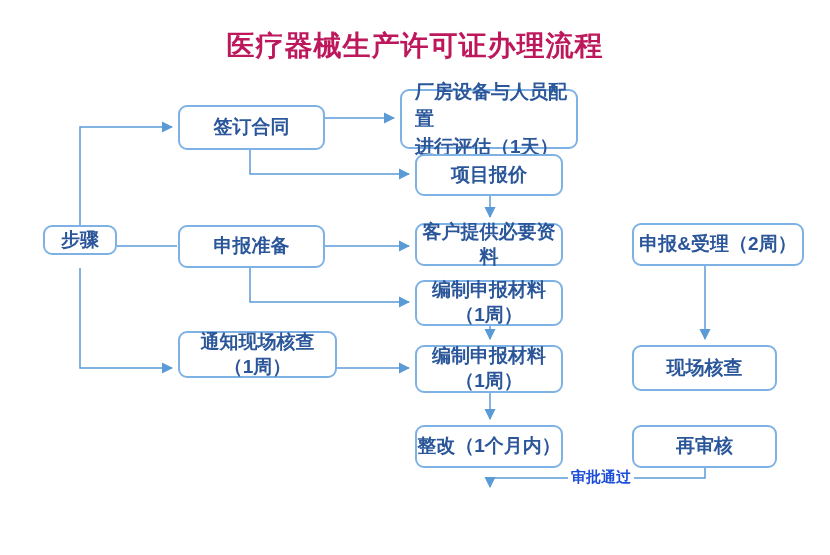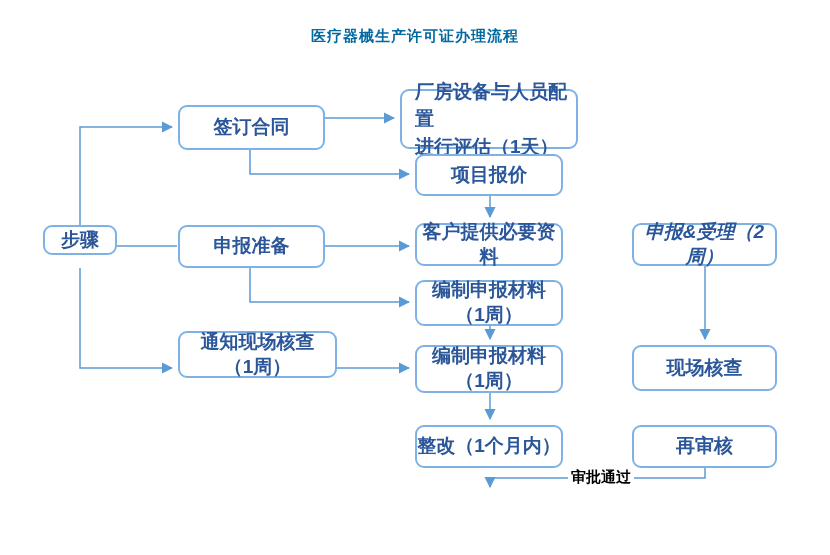--- a/index.html
+++ b/index.html
@@ -2,48 +2,48 @@
 <html><head>
 <meta charset="utf-8">
 <style>
   html,body{margin:0;padding:0;background:#fff;}
   .canvas{
     position:relative;width:830px;height:555px;background:#ffffff;overflow:hidden;
     font-family:"Liberation Sans","DejaVu Sans",sans-serif;
   }
   .title{
     position:absolute;top:27px;left:0;width:830px;text-align:center;
-    color:#0369a1;font-size:15px;font-weight:bold;letter-spacing:1px;
+    color:#be185d;font-size:28px;font-weight:bold;letter-spacing:1px;
   }
   .wires{position:absolute;left:0;top:0;z-index:1;}
   .node{
     position:absolute;box-sizing:border-box;z-index:2;
     background:#ffffff;border:2px solid #7fb2e4;border-radius:9px;
     display:flex;align-items:center;justify-content:center;
     color:#2b579a;font-weight:bold;font-size:19px;line-height:1.3;
     text-align:center;white-space:pre-line;
   }
   .node.left-align{justify-content:flex-start;text-align:left;padding-left:13px;line-height:1.45;}
   .edge-label{
     position:absolute;z-index:3;background:#ffffff;padding:0 3px;
-    color:#000000;font-weight:bold;font-size:15px;
+    color:#1d4ed8;font-weight:bold;font-size:15px;
   }
   
   #n-steps            {left:43px; top:225px;width:74px; height:30px;}
   #n-sign-contract    {left:178px;top:105px;width:147px;height:45px;}
   #n-declare-prep     {left:178px;top:225px;width:147px;height:43px;}
   #n-notify-inspection{left:178px;top:331px;width:159px;height:47px;}
   #n-factory-assess   {left:400px;top:89px; width:178px;height:60px;}
   #n-project-quote    {left:415px;top:154px;width:148px;height:42px;}
   #n-client-materials {left:415px;top:223px;width:148px;height:43px;}
   #n-compile-materials{left:415px;top:280px;width:148px;height:46px;}
   #n-site-prep        {left:415px;top:345px;width:148px;height:48px;}
   #n-rectification    {left:415px;top:425px;width:148px;height:43px;}
   #n-issue-cert       {left:417px;top:493px;width:148px;height:43px;}
-  #n-submit-accept    {left:632px;top:223px;width:145px;height:43px;font-style:italic;}
+  #n-submit-accept    {left:632px;top:223px;width:172px;height:43px;}
   #n-onsite-inspection{left:632px;top:345px;width:145px;height:46px;}
   #n-re-review        {left:632px;top:425px;width:145px;height:43px;}
   #lbl-approval       {left:568px;top:468px;}
 </style>
 </head>
 <body>
 
 <div class="canvas">
 
   <div class="title">医疗器械生产许可证办理流程</div>

